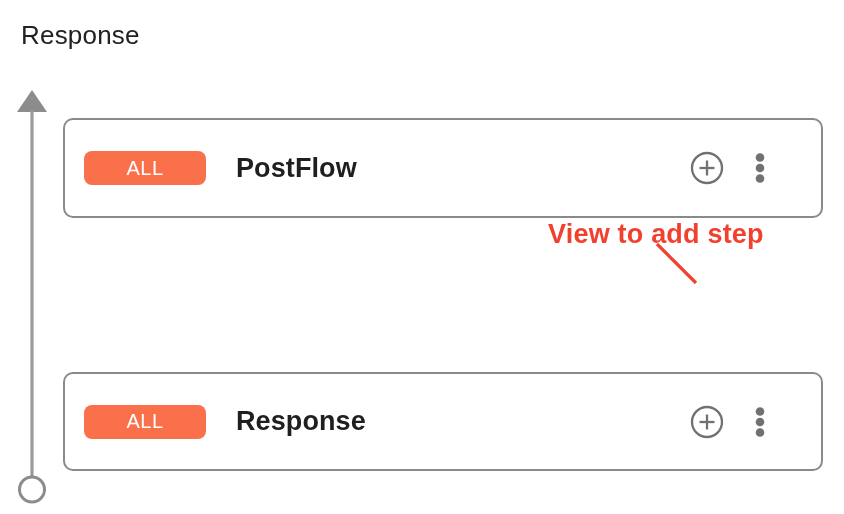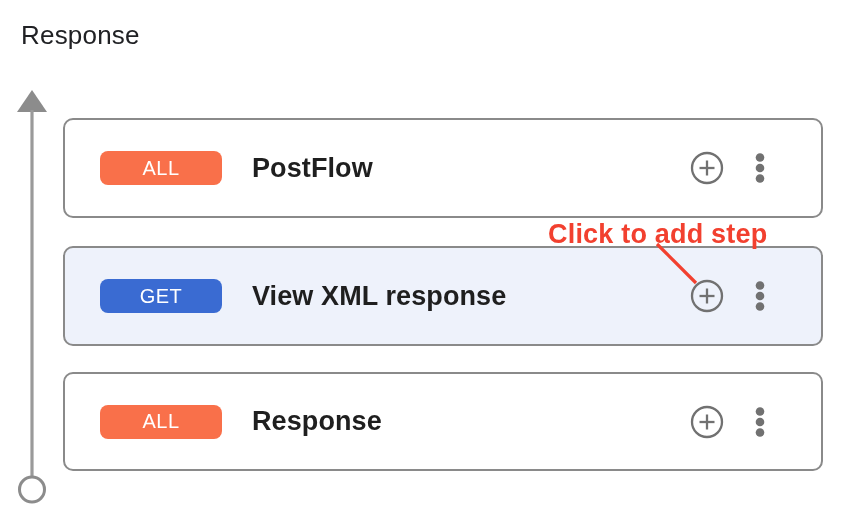--- a/index.html
+++ b/index.html
@@ -11,21 +11,21 @@
   .page-title {
     position: absolute; left: 21px; top: 20px;
     font-size: 26px; font-weight: 400; color: #202124; letter-spacing: 0.2px;
   }
 
   .direction-arrow { position: absolute; left: 12px; top: 85px; }
 
   .flow-card {
     position: absolute; left: 63px; width: 760px; height: 100px;
     background: #ffffff; border: 2px solid #8a8a8a; border-radius: 10px;
-    display: flex; align-items: center; padding-left: 35px; cursor: pointer;
+    display: flex; align-items: center; padding-left: 19px; cursor: pointer;
   }
   .flow-card.card-1 { top: 118px; }
   .flow-card.card-2 { top: 246px; background: #eef2fb; }
   .flow-card.card-3 { top: 372px; height: 99px; }
 
   .method-badge {
     width: 122px; height: 34px; border-radius: 8px; flex: 0 0 auto;
     display: flex; align-items: center; justify-content: center;
     color: #ffffff; font-size: 20px; font-weight: 400; letter-spacing: 0.5px;
   }
@@ -78,56 +78,38 @@
     </button>
     <button class="icon-btn btn-menu">
       <svg width="10" height="34" viewBox="0 0 10 34">
         <circle cx="5" cy="6.5" r="4.3" fill="#717171"></circle>
         <circle cx="5" cy="17" r="4.3" fill="#717171"></circle>
         <circle cx="5" cy="27.5" r="4.3" fill="#717171"></circle>
       </svg>
     </button>
   </div>
 
-  <div class="flow-card card-2">
-    <span class="method-badge badge-get">GET</span>
-    <span class="flow-name">View XML response</span>
-    <button class="icon-btn btn-add">
-      <svg width="34" height="34" viewBox="0 0 34 34">
-        <circle cx="17" cy="17" r="15" fill="none" stroke="#717171" stroke-width="2.3"></circle>
-        <line x1="9.5" y1="17" x2="24.5" y2="17" stroke="#717171" stroke-width="2.3"></line>
-        <line x1="17" y1="9.5" x2="17" y2="24.5" stroke="#717171" stroke-width="2.3"></line>
-      </svg>
-    </button>
-    <button class="icon-btn btn-menu">
-      <svg width="10" height="34" viewBox="0 0 10 34">
-        <circle cx="5" cy="6.5" r="4.3" fill="#717171"></circle>
-        <circle cx="5" cy="17" r="4.3" fill="#717171"></circle>
-        <circle cx="5" cy="27.5" r="4.3" fill="#717171"></circle>
-      </svg>
-    </button>
-  </div>
 
   <div class="flow-card card-3">
     <span class="method-badge badge-all">ALL</span>
     <span class="flow-name">Response</span>
     <button class="icon-btn btn-add">
       <svg width="34" height="34" viewBox="0 0 34 34">
         <circle cx="17" cy="17" r="15" fill="none" stroke="#717171" stroke-width="2.3"></circle>
         <line x1="9.5" y1="17" x2="24.5" y2="17" stroke="#717171" stroke-width="2.3"></line>
         <line x1="17" y1="9.5" x2="17" y2="24.5" stroke="#717171" stroke-width="2.3"></line>
       </svg>
     </button>
     <button class="icon-btn btn-menu">
       <svg width="10" height="34" viewBox="0 0 10 34">
         <circle cx="5" cy="6.5" r="4.3" fill="#717171"></circle>
         <circle cx="5" cy="17" r="4.3" fill="#717171"></circle>
         <circle cx="5" cy="27.5" r="4.3" fill="#717171"></circle>
       </svg>
     </button>
   </div>
 
-  <div class="annotation-label">Click to add step</div>
+  <div class="annotation-label">View to add step</div>
   <svg class="annotation-line" width="844" height="514" viewBox="0 0 844 514">
     <line x1="657" y1="244" x2="696" y2="283" stroke="#f2402f" stroke-width="3.2"></line>
   </svg>
 
 </div>
 
 </body></html>

